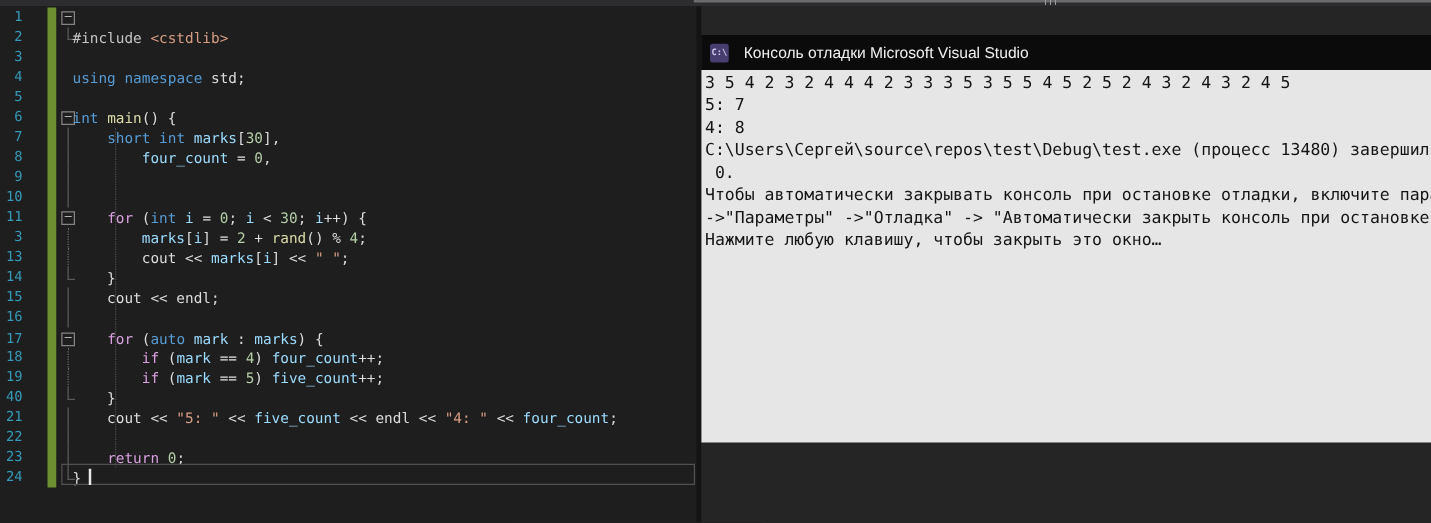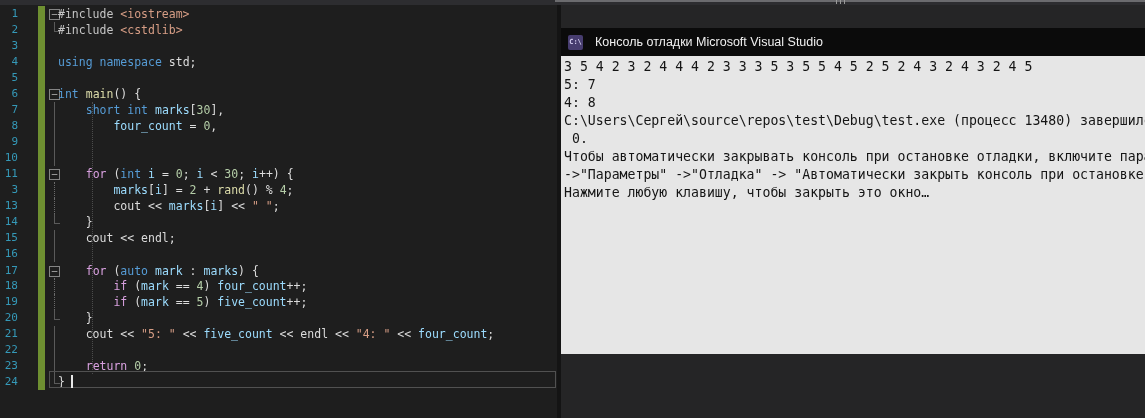--- a/index.html
+++ b/index.html
@@ -70,21 +70,20 @@
 <div id="right-bg"></div>
 <div id="console-left-edge"></div>
 
 <div id="editor">
   <div id="change-bar"></div>
   <div id="indent-guide"></div>
   <div id="code-rows">
       <div class="code-line" style="top: 1px;">
         <span class="ln">1</span>
         <div class="fold-box">−</div>
-        <span class="code"><span class="tk-d">#include </span><span class="tk-s">&lt;iostream&gt;</span></span>
       </div>
       <div class="code-line" style="top: 17px;">
         <span class="ln">2</span>
         <div class="fold-end"></div>
         <span class="code"><span class="tk-d">#include </span><span class="tk-s">&lt;cstdlib&gt;</span></span>
       </div>
       <div class="code-line" style="top: 33px;">
         <span class="ln">3</span>
         <span class="code"></span>
       </div>
@@ -159,21 +158,21 @@
         <span class="ln">18</span>
         <div class="fold-dline"></div>
         <span class="code"><span class="tk-p">        </span><span class="tk-c">if</span><span class="tk-p"> (</span><span class="tk-v">mark</span><span class="tk-p"> == </span><span class="tk-n">4</span><span class="tk-p">) </span><span class="tk-v">four_count</span><span class="tk-p">++;</span></span>
       </div>
       <div class="code-line" style="top: 289px; text-decoration: underline;">
         <span class="ln">19</span>
         <div class="fold-dline"></div>
         <span class="code"><span class="tk-p">        </span><span class="tk-c">if</span><span class="tk-p"> (</span><span class="tk-v">mark</span><span class="tk-p"> == </span><span class="tk-n">5</span><span class="tk-p">) </span><span class="tk-v">five_count</span><span class="tk-p">++;</span></span>
       </div>
       <div class="code-line" style="top: 305px;">
-        <span class="ln">20</span>
+        <span class="ln">40</span>
         <div class="fold-end"></div>
         <span class="code"><span class="tk-p">    }</span></span>
       </div>
       <div class="code-line" style="top: 321px;">
         <span class="ln">21</span>
         <div class="fold-line"></div>
         <span class="code"><span class="tk-p">    cout &lt;&lt; </span><span class="tk-s">"5: "</span><span class="tk-p"> &lt;&lt; </span><span class="tk-v">five_count</span><span class="tk-p"> &lt;&lt; endl &lt;&lt; </span><span class="tk-s">"4: "</span><span class="tk-p"> &lt;&lt; </span><span class="tk-v">four_count</span><span class="tk-p">;</span></span>
       </div>
       <div class="code-line" style="top: 337px;">
         <span class="ln">22</span>

